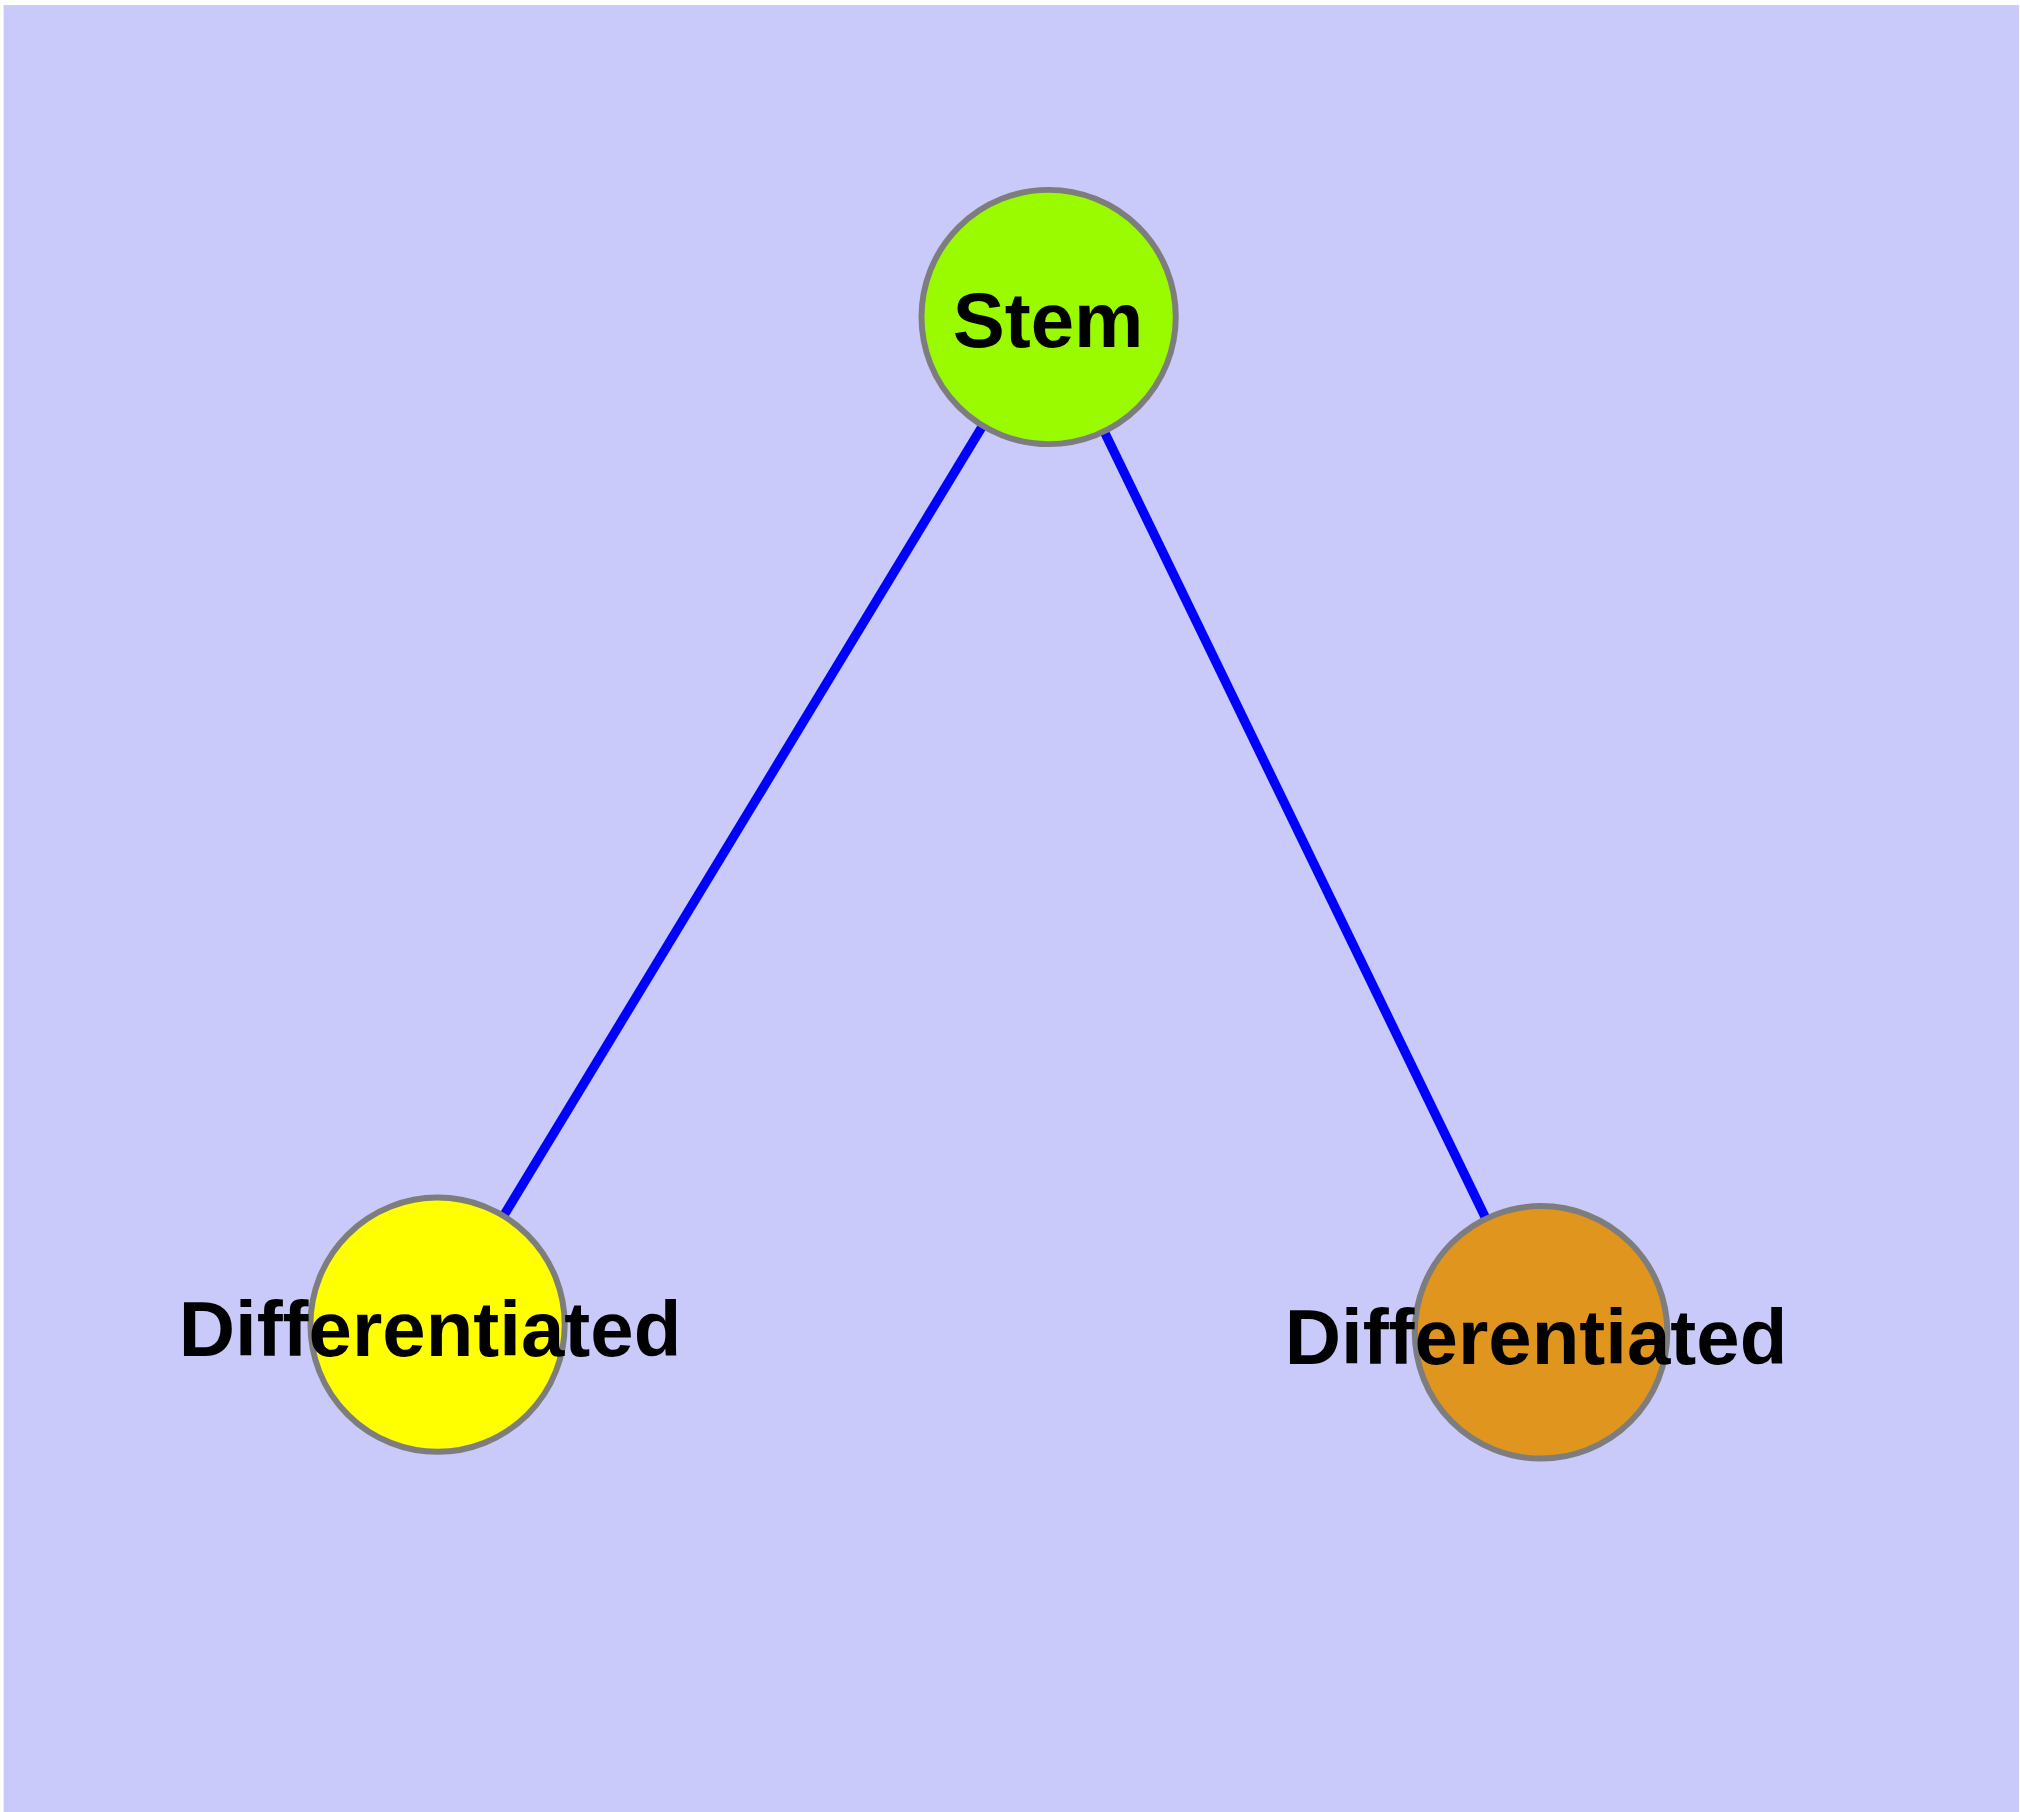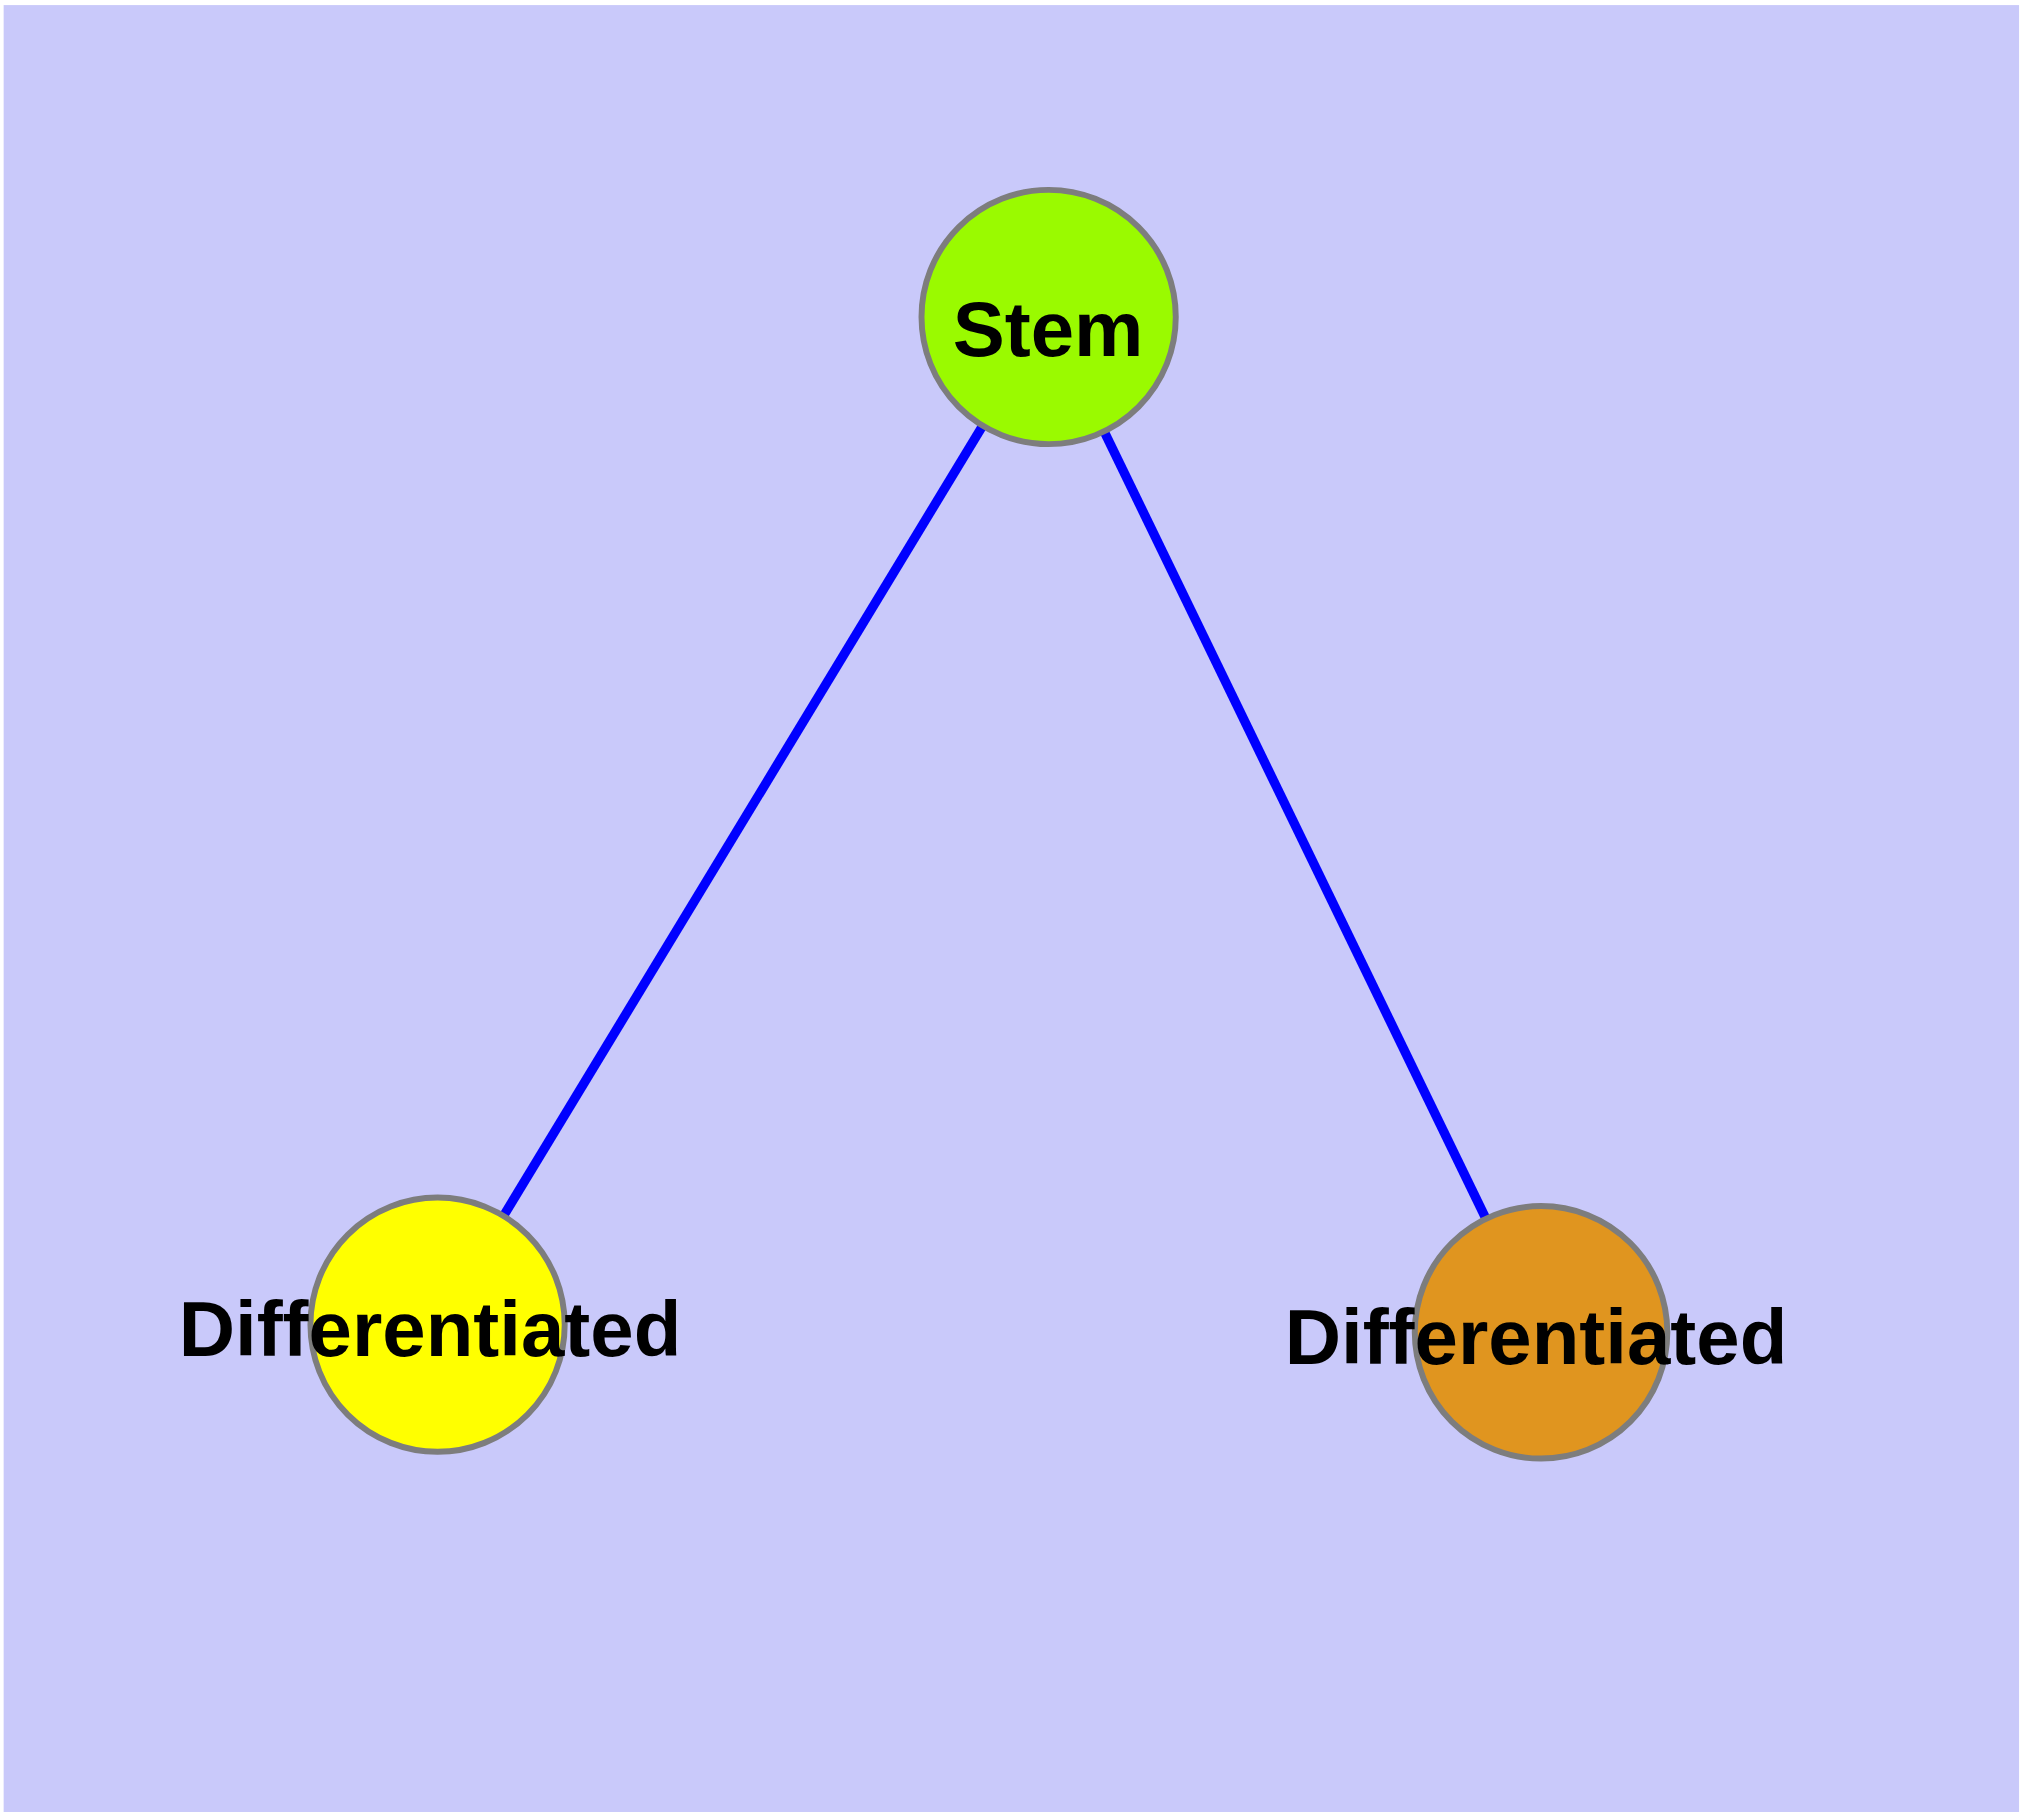--- a/index.html
+++ b/index.html
@@ -50,21 +50,21 @@
 
     <line x1="1237" y1="374" x2="1818" y2="1572" stroke-width="11" stroke="#0000FF"></line>
 
     <circle cx="1237" cy="374" r="150" stroke-width="7" fill="#9AFA00" stroke="#7D7D7D"></circle>
 
     <circle cx="516" cy="1563" r="150" stroke-width="7" fill="#FFFF00" stroke="#7D7D7D"></circle>
 
     <circle cx="1818" cy="1572" r="149" stroke-width="7" fill="#E0951F" stroke="#7D7D7D"></circle>
   </svg>
 
-  <div class="node-label" style="left:1048px; top:320px;margin-top:9px;">Stem</div>
+  <div class="node-label" style="left:1048px; top:320px;">Stem</div>
 
   <div class="node-label" style="left:430px; top:1329px;">
     <span class="line">Differentiated</span>
   </div>
 
   <div class="node-label" style="left:1536px; top:1337px;">
     <span class="line">Differentiated</span>
   </div>
 
 </div>

